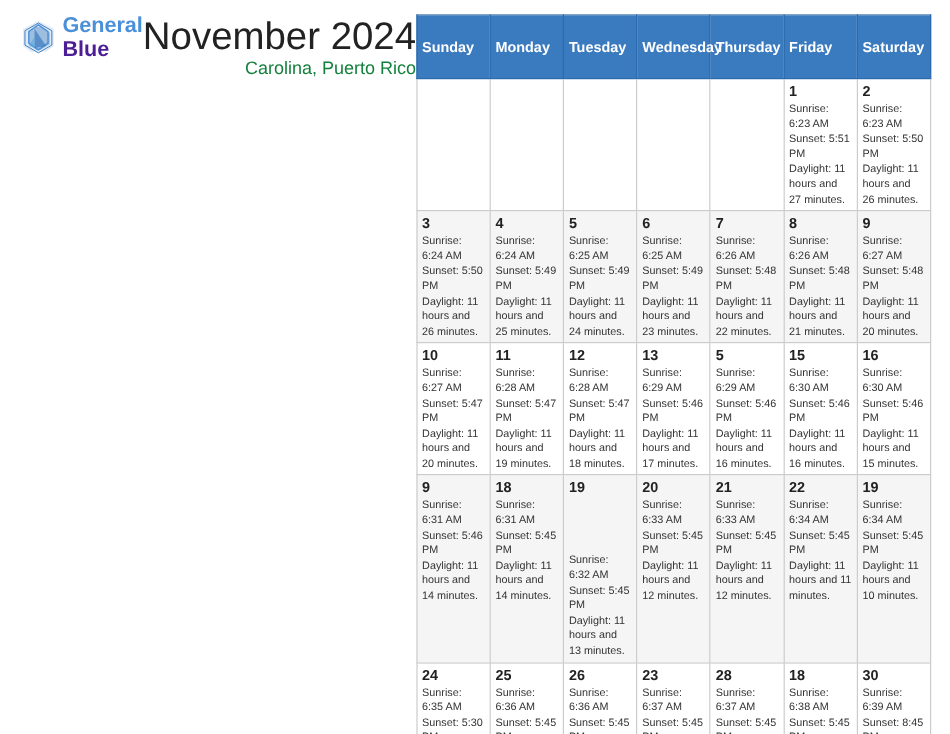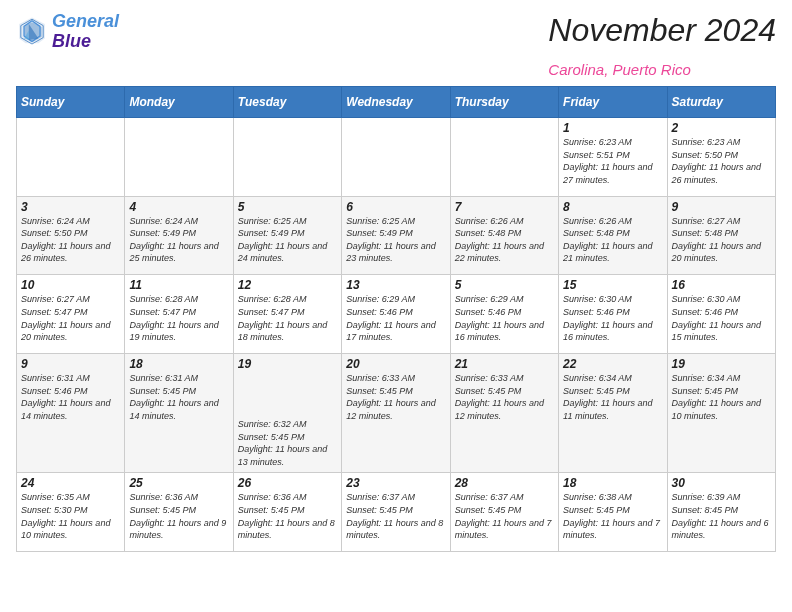--- a/index.html
+++ b/index.html
@@ -8,22 +8,21 @@
       background: #fff;
       width: 792px;
       height: 612px;
       overflow: hidden;
     }
     .page {
       width: 792px;
       height: 564px;
       padding: 12px 16px;
       display: flex;
-      flex-direction: column;
-      font-style: italic;
+      flex-direction: row;
     }
     .header {
       display: flex;
       align-items: flex-start;
       justify-content: space-between;
       margin-bottom: 8px;
     }
     .logo {
       display: flex;
       align-items: center;
@@ -36,44 +35,44 @@
       line-height: 1.1;
     }
     .logo-text span {
       color: #4a90d9;
     }
     .logo-icon {
       width: 32px;
       height: 32px;
     }
     .title-block {
+      text-align: right;
     }
     .main-title {
       font-size: 32px;
       font-weight: 300;
       color: #222;
     }
     .subtitle {
       font-size: 15px;
-      color: #ec4899;
-      margin-top: 12px;
+      color: #15803d;
     }
     .calendar {
       flex: 1;
       border: 1px solid #ccc;
       border-collapse: collapse;
       width: 100%;
       table-layout: fixed;
     }
     .calendar th {
       background: #3a7abf;
       color: #fff;
       font-size: 12px;
       font-weight: bold;
-      padding: 8px 4px;
+      padding: 19px 4px;
       text-align: left;
       border: 1px solid #2d6aad;
     }
     .calendar td {
       border: 1px solid #ccc;
       vertical-align: top;
       padding: 3px 4px;
       font-size: 9.5px;
       color: #222;
       height: 78px;

